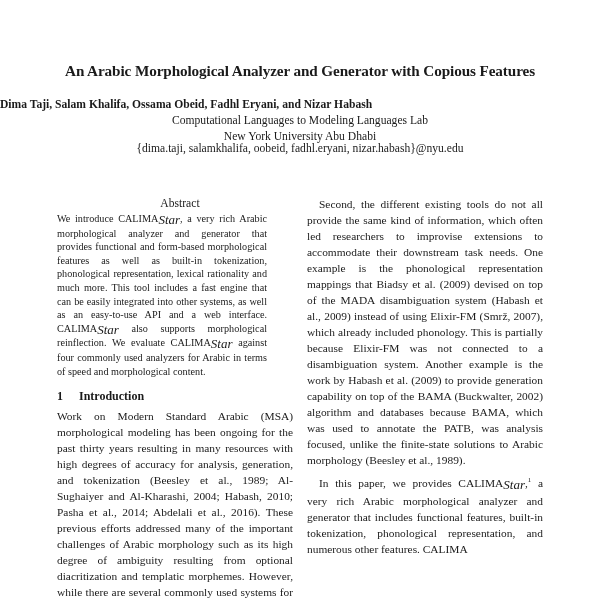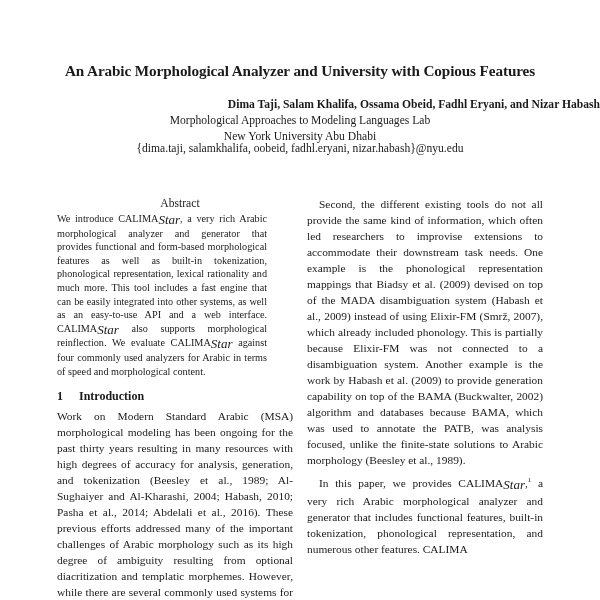--- a/index.html
+++ b/index.html
@@ -1,20 +1,20 @@
 <!DOCTYPE html>
 <html><head>
 <meta charset="utf-8">
 <style>
   html, body { margin: 0; padding: 0; background: #ffffff; }
   body { width: 600px; height: 600px; overflow: hidden; position: relative;
          font-family: "Liberation Serif", "DejaVu Serif", serif; color: #1a1a1a; }
   .title { position: absolute; top: 62px; left: 0; width: 600px; text-align: center;
            font-weight: bold; font-size: 15.2px; letter-spacing: -0.1px; }
-  .authors { position: absolute; top: 98px; left: 0; width: 600px; text-align: right;
+  .authors { position: absolute; top: 98px; left: 0; width: 600px; text-align: left;
              font-weight: bold; font-size: 11.6px; }
   .affil { position: absolute; left: 0; width: 600px; text-align: center; font-size: 11.6px; }
   .affil.l1 { top: 114px; }
   .affil.l2 { top: 130px; }
   .affil.l3 { top: 142px; }
 
   .col { position: absolute; font-size: 11.4px; line-height: 16px; }
   .col-left { left: 57px; width: 236px; top: 196px; }
   .col-right { left: 307px; width: 236px; top: 196px; }
 
@@ -24,23 +24,23 @@
   .section-head .num { display: inline-block; width: 22px; }
   .para { text-align: justify; margin: 0; }
   .para.indent { text-indent: 12px; }
   .para + .para { margin-top: 4px; }
   sub.star { font-style: italic; font-size: 13px; vertical-align: -2px; }
   sup.fn { font-size: 7px; vertical-align: 5px; }
 </style>
 </head>
 <body>
 
-<div class="title">An Arabic Morphological Analyzer and University with Copious Features</div>
+<div class="title">An Arabic Morphological Analyzer and Generator with Copious Features</div>
 <div class="authors">Dima Taji, Salam Khalifa, Ossama Obeid, Fadhl Eryani, and Nizar Habash</div>
-<div class="affil l1">Morphological Approaches to Modeling Languages Lab</div>
+<div class="affil l1">Computational Languages to Modeling Languages Lab</div>
 <div class="affil l2">New York University Abu Dhabi</div>
 <div class="affil l3">{dima.taji, salamkhalifa, oobeid, fadhl.eryani, nizar.habash}@nyu.edu</div>
 
 <div class="col col-left">
   <div class="abstract-head">Abstract</div>
   <p class="para abstract"><span>We introduce CALIMA</span><sub class="star">Star</sub><span>, a very rich Arabic morphological analyzer and generator that provides functional and form-based morphological features as well as built-in tokenization, phonological representation, lexical rationality and much more. This tool includes a fast engine that can be easily integrated into other systems, as well as an easy-to-use API and a web interface. CALIMA</span><sub class="star">Star</sub><span> also supports morphological reinflection. We evaluate CALIMA</span><sub class="star">Star</sub><span> against four commonly used analyzers for Arabic in terms of speed and morphological content.</span></p>
 
   <div class="section-head"><span class="num">1</span><span>Introduction</span></div>
   <p class="para">Work on Modern Standard Arabic (MSA) morphological modeling has been ongoing for the past thirty years resulting in many resources with high degrees of accuracy for analysis, generation, and tokenization (Beesley et al., 1989; Al-Sughaiyer and Al-Kharashi, 2004; Habash, 2010; Pasha et al., 2014; Abdelali et al., 2016). These previous efforts addressed many of the important challenges of Arabic morphology such as its high degree of ambiguity resulting from optional diacritization and templatic morphemes. However, while there are several commonly used systems for Arabic morphology, we observe that there are still some unresolved challenges.</p>
 </div>

